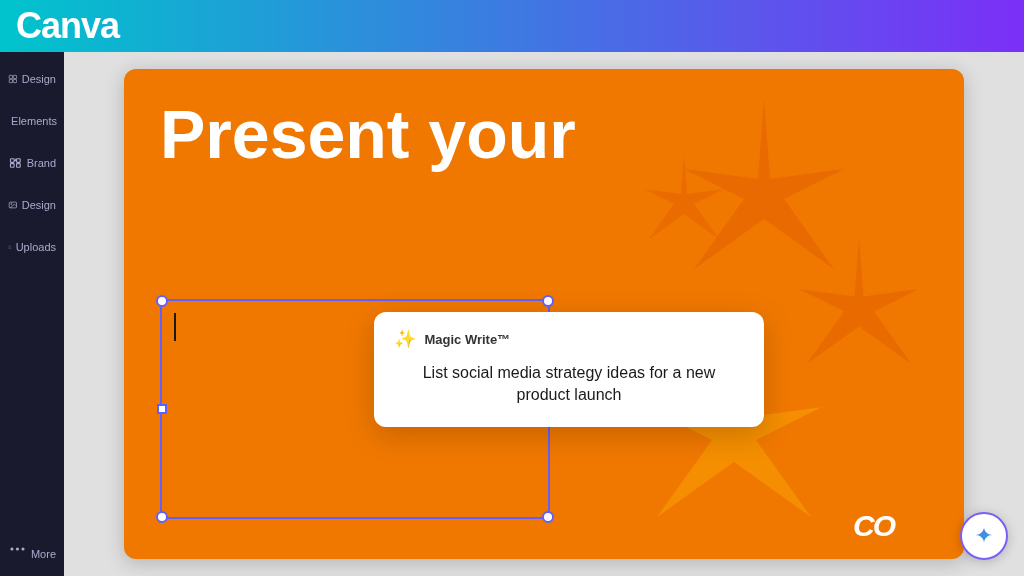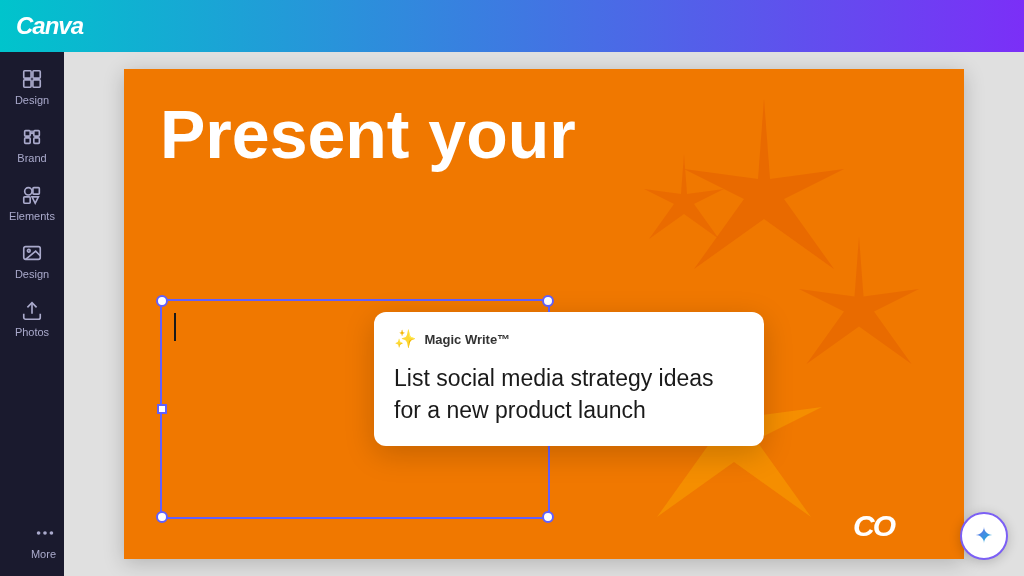--- a/index.html
+++ b/index.html
@@ -8,24 +8,23 @@
     
     #header {
       height: 52px;
       background: linear-gradient(to right, #00c4cc, #7b2ff7);
       display: flex;
       align-items: center;
       padding: 0 16px;
       flex-shrink: 0;
     }
     #logo {
-      font-size: 24px;
+      font-size: 36px;
       font-weight: bold;
       color: white;
-      font-style: italic;
       letter-spacing: -1px;
     }
 
     
     #main {
       display: flex;
       flex: 1;
       overflow: hidden;
     }
 
@@ -35,21 +34,21 @@
       background: #1a1a2e;
       display: flex;
       flex-direction: column;
       align-items: center;
       padding: 8px 0;
       gap: 4px;
       flex-shrink: 0;
     }
     .sidebar-item {
       display: flex;
-      flex-direction: column;
+      flex-direction: row;
       align-items: center;
       justify-content: center;
       width: 56px;
       padding: 8px 4px;
       border-radius: 8px;
       cursor: pointer;
       color: #aaaacc;
       gap: 4px;
     }
     .sidebar-item svg { width: 22px; height: 22px; }
@@ -65,21 +64,21 @@
       justify-content: center;
       padding: 20px;
       position: relative;
     }
 
     
     #slide {
       width: 840px;
       height: 490px;
       background: #f07800;
-      border-radius: 0;
+      border-radius: 12px;
       position: relative;
       overflow: hidden;
       box-shadow: 0 4px 20px rgba(0,0,0,0.2);
     }
 
     
     #slide-headline {
       position: absolute;
       top: 28px;
       left: 36px;
@@ -150,24 +149,25 @@
       align-items: center;
       gap: 8px;
       margin-bottom: 12px;
     }
     #magic-write-title {
       font-size: 13px;
       font-weight: 600;
       color: #333;
     }
     #magic-write-text {
-      font-size: 23px;
+      font-size: 16px;
       font-weight: 500;
       color: #1a1a1a;
       line-height: 1.4;
+      text-align: center;
     }
 
     
     #co-logo {
       position: absolute;
       bottom: 16px;
       right: 16px;
       font-size: 28px;
       font-weight: 900;
       color: white;
@@ -207,56 +207,56 @@
         <rect x="3" y="3" width="8" height="8" rx="1"></rect>
         <rect x="13" y="3" width="8" height="8" rx="1"></rect>
         <rect x="3" y="13" width="8" height="8" rx="1"></rect>
         <rect x="13" y="13" width="8" height="8" rx="1"></rect>
       </svg>
       <span class="sidebar-item-label">Design</span>
     </div>
 
     <div class="sidebar-item">
       <svg viewBox="0 0 24 24" fill="none" stroke="currentColor" stroke-width="1.8">
+        <circle cx="8" cy="8" r="4"></circle>
+        <rect x="13" y="4" width="7" height="7" rx="1"></rect>
+        <polygon points="12,14 19,14 15.5,21"></polygon>
+        <rect x="3" y="14" width="7" height="7" rx="1"></rect>
+      </svg>
+      <span class="sidebar-item-label">Elements</span>
+    </div>
+
+    <div class="sidebar-item">
+      <svg viewBox="0 0 24 24" fill="none" stroke="currentColor" stroke-width="1.8">
         <rect x="4" y="5" width="6" height="6" rx="1"></rect>
         <rect x="14" y="5" width="6" height="6" rx="1"></rect>
         <rect x="4" y="13" width="6" height="6" rx="1"></rect>
         <rect x="14" y="13" width="6" height="6" rx="1"></rect>
         <line x1="10" y1="8" x2="14" y2="8"></line>
         <line x1="12" y1="8" x2="12" y2="5"></line>
       </svg>
       <span class="sidebar-item-label">Brand</span>
     </div>
 
     <div class="sidebar-item">
       <svg viewBox="0 0 24 24" fill="none" stroke="currentColor" stroke-width="1.8">
-        <circle cx="8" cy="8" r="4"></circle>
-        <rect x="13" y="4" width="7" height="7" rx="1"></rect>
-        <polygon points="12,14 19,14 15.5,21"></polygon>
-        <rect x="3" y="14" width="7" height="7" rx="1"></rect>
-      </svg>
-      <span class="sidebar-item-label">Elements</span>
-    </div>
-
-    <div class="sidebar-item">
-      <svg viewBox="0 0 24 24" fill="none" stroke="currentColor" stroke-width="1.8">
         <rect x="3" y="5" width="18" height="14" rx="2"></rect>
         <circle cx="8.5" cy="9.5" r="1.5"></circle>
         <polyline points="21,15 16,10 5,19"></polyline>
       </svg>
       <span class="sidebar-item-label">Design</span>
     </div>
 
     <div class="sidebar-item">
       <svg viewBox="0 0 24 24" fill="none" stroke="currentColor" stroke-width="1.8">
         <path d="M21 15v4a2 2 0 0 1-2 2H5a2 2 0 0 1-2-2v-4"></path>
         <polyline points="17 8 12 3 7 8"></polyline>
         <line x1="12" y1="3" x2="12" y2="15"></line>
       </svg>
-      <span class="sidebar-item-label">Photos</span>
+      <span class="sidebar-item-label">Uploads</span>
     </div>
 
     <div class="sidebar-item more" style="margin-top: auto; align-items: flex-end;">
       <svg viewBox="0 0 24 24" fill="currentColor">
         <circle cx="5" cy="12" r="2"></circle>
         <circle cx="12" cy="12" r="2"></circle>
         <circle cx="19" cy="12" r="2"></circle>
       </svg>
       <span class="sidebar-item-label">More</span>
     </div>

